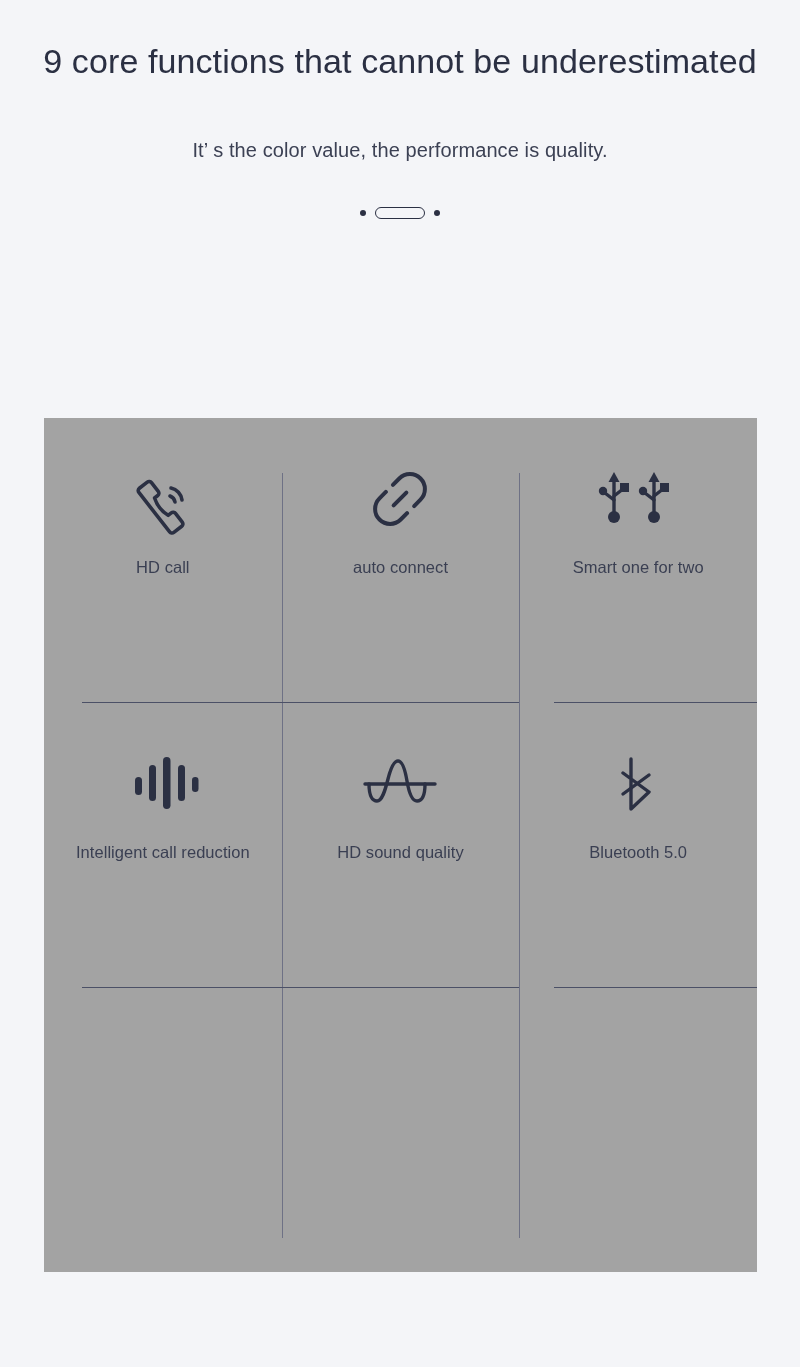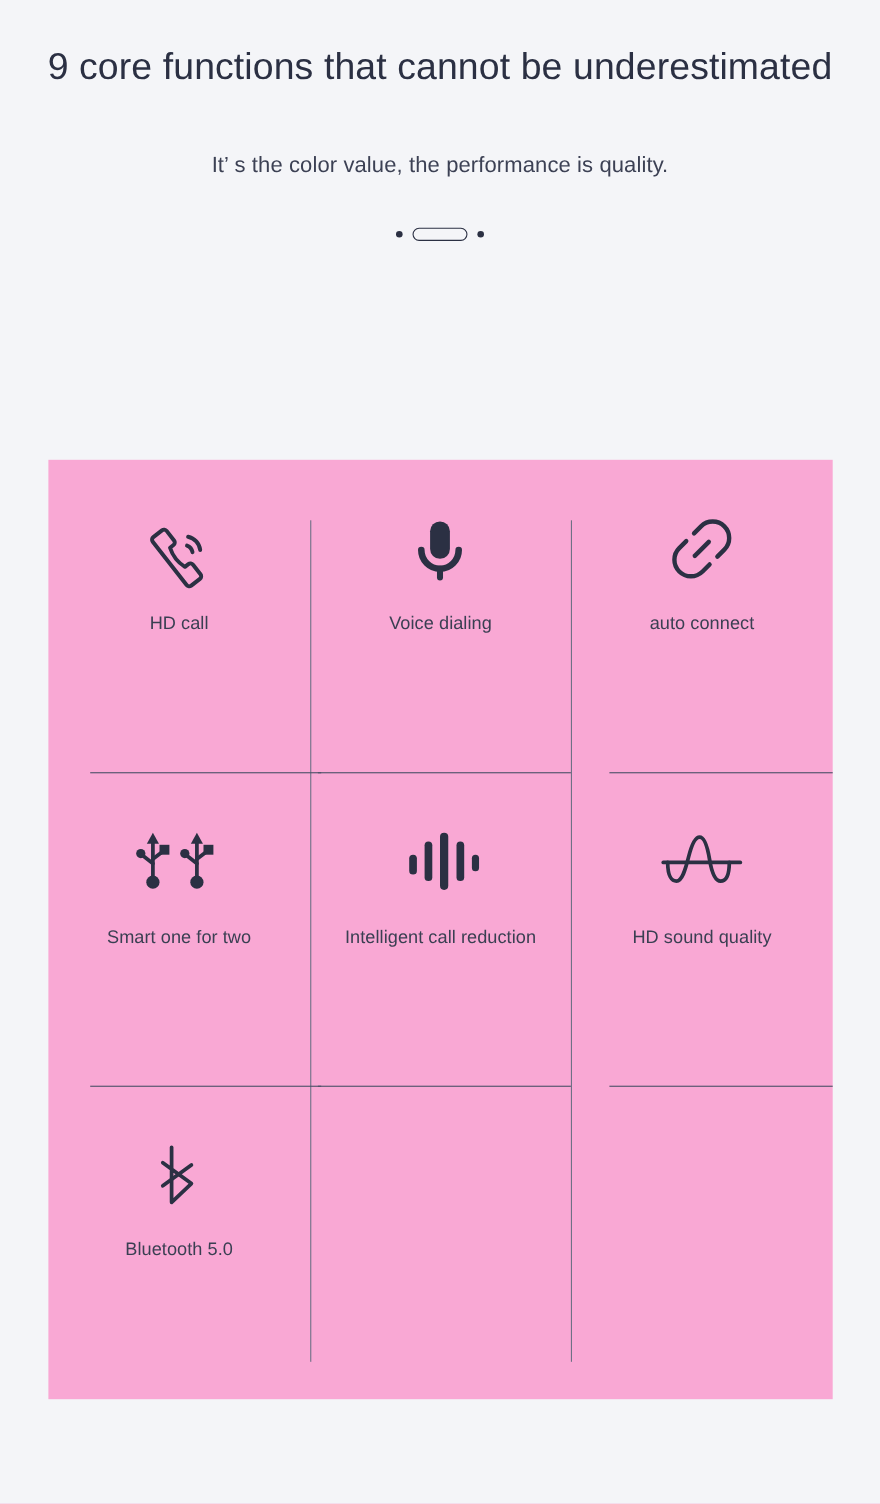--- a/index.html
+++ b/index.html
@@ -66,21 +66,21 @@
     box-sizing: border-box;
   }
 
   
   .feature-card {
     position: absolute;
     left: 44px;
     top: 418px;
     width: 713px;
     height: 854px;
-    background: #f9a8d4;
+    background: #a3a3a3;
     box-sizing: border-box;
   }
 
   .grid {
     position: relative;
     width: 100%;
     height: 100%;
     display: grid;
     grid-template-columns: 1fr 1fr 1fr;
     grid-template-rows: 1fr 1fr 1fr;
@@ -168,30 +168,20 @@
                        a14 22 0 0 0 0 22 h4 a3 3 0 0 1 3 3 v11 a3 3 0 0 1 -3 3
                        h-10 a3 3 0 0 1 -3 -3 v-50 a3 3 0 0 1 3 -3 z"></path>
             </g>
             <path d="M45 26 a14 14 0 0 1 11 12"></path>
             <path d="M44 34 a8 8 0 0 1 5 6"></path>
           </svg>
         </div>
         <div class="cell-label">HD call</div>
       </div>
 
-      <div class="cell">
-        <div class="cell-icon">
-          <svg width="74" height="74" viewBox="0 0 74 74" fill="none">
-            <rect x="28" y="12" width="18" height="34" rx="9" fill="#2b3043"></rect>
-            <path d="M20 38 a17 17 0 0 0 34 0" stroke="#2b3043" stroke-width="6" stroke-linecap="round" fill="none"></path>
-            <path d="M37 55 v8" stroke="#2b3043" stroke-width="5.5" stroke-linecap="round"></path>
-          </svg>
-        </div>
-        <div class="cell-label">Voice dialing</div>
-      </div>
 
       <div class="cell">
         <div class="cell-icon">
           <svg width="74" height="74" viewBox="0 0 74 74" fill="none" stroke="#2b3043" stroke-width="4" stroke-linecap="round">
             <g transform="rotate(-45 37 37)">
               <path d="M32 22 h-9 a15 15 0 0 0 0 30 h9"></path>
               <path d="M42 22 h9 a15 15 0 0 1 0 30 h-9"></path>
               <path d="M28 37 h18"></path>
             </g>
           </svg>

